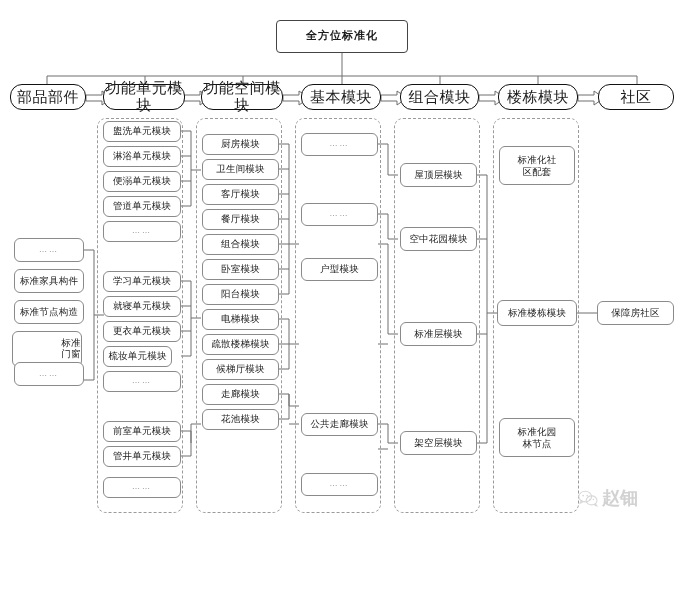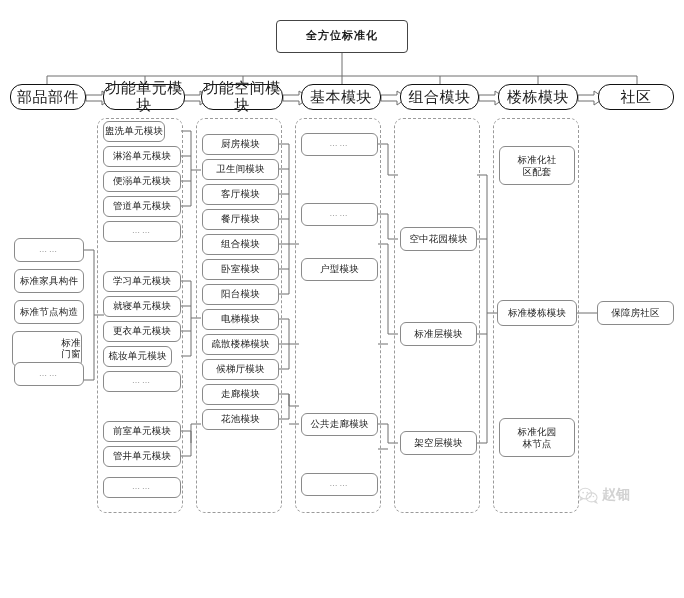--- a/index.html
+++ b/index.html
@@ -38,21 +38,21 @@
   }
 
   
   .caption{
     position:absolute;left:6px;top:544px;width:672px;
     font-size:11.5px;color:#4a4a4a;line-height:1.75;letter-spacing:.1px;
   }
   
   .watermark{
     position:absolute;left:578px;top:486px;display:flex;align-items:center;
-    gap:4px;color:#d2d2d2;font-size:14px;font-weight:bold;z-index:6;
+    gap:4px;color:#d2d2d2;font-size:18px;font-weight:bold;z-index:6;
   }
   .wm-text{color:#d2d2d2;}
 </style>
 </head>
 <body>
 
 <div id="stage">
 
   <svg id="wires" viewBox="0 0 684 598" xmlns="http://www.w3.org/2000/svg">
     <g stroke="#6f6f6f" stroke-width="1" fill="none">
@@ -181,21 +181,21 @@
   <div class="group" style="left:295px;top:118px;width:86px;height:395px;"></div>
   <div class="group" style="left:394px;top:118px;width:86px;height:395px;"></div>
   <div class="group" style="left:493px;top:118px;width:86px;height:395px;"></div>
 
   <div class="node dots" style="left:14px;top:238px;width:70px;height:24px;">……</div>
   <div class="node" style="left:14px;top:269px;width:70px;height:24px;">标准家具构件</div>
   <div class="node" style="left:14px;top:300px;width:70px;height:24px;">标准节点构造</div>
   <div class="node" style="left:12px;top:331px;width:70px;height:36px;padding-left:48px;">标准门窗</div>
   <div class="node dots" style="left:14px;top:362px;width:70px;height:24px;">……</div>
 
-  <div class="node" style="left:103px;top:121px;width:62px;height:21px;">盥洗单元模块</div>
+  <div class="node" style="left:103px;top:121px;width:78px;height:21px;">盥洗单元模块</div>
   <div class="node" style="left:103px;top:146px;width:78px;height:21px;">淋浴单元模块</div>
   <div class="node" style="left:103px;top:171px;width:78px;height:21px;">便溺单元模块</div>
   <div class="node" style="left:103px;top:196px;width:78px;height:21px;">管道单元模块</div>
   <div class="node dots" style="left:103px;top:221px;width:78px;height:21px;">……</div>
   <div class="node" style="left:103px;top:271px;width:78px;height:21px;">学习单元模块</div>
   <div class="node" style="left:103px;top:296px;width:78px;height:21px;">就寝单元模块</div>
   <div class="node" style="left:103px;top:321px;width:78px;height:21px;">更衣单元模块</div>
   <div class="node" style="left:103px;top:346px;width:69px;height:21px;">梳妆单元模块</div>
   <div class="node dots" style="left:103px;top:371px;width:78px;height:21px;">……</div>
   <div class="node" style="left:103px;top:421px;width:78px;height:21px;">前室单元模块</div>
@@ -214,20 +214,21 @@
   <div class="node" style="left:202px;top:359px;width:77px;height:21px;">候梯厅模块</div>
   <div class="node" style="left:202px;top:384px;width:77px;height:21px;">走廊模块</div>
   <div class="node" style="left:202px;top:409px;width:77px;height:21px;">花池模块</div>
 
   <div class="node dots" style="left:301px;top:133px;width:77px;height:23px;">……</div>
   <div class="node dots" style="left:301px;top:203px;width:77px;height:23px;">……</div>
   <div class="node" style="left:301px;top:258px;width:77px;height:23px;">户型模块</div>
   <div class="node" style="left:301px;top:413px;width:77px;height:23px;">公共走廊模块</div>
   <div class="node dots" style="left:301px;top:473px;width:77px;height:23px;">……</div>
 
+  <div class="node" style="left:400px;top:163px;width:77px;height:24px;">屋顶层模块</div>
   <div class="node" style="left:400px;top:227px;width:77px;height:24px;border-radius:6px;">空中花园模块</div>
   <div class="node" style="left:400px;top:322px;width:77px;height:24px;">标准层模块</div>
   <div class="node" style="left:400px;top:431px;width:77px;height:24px;">架空层模块</div>
 
   <div class="node two-line" style="left:499px;top:146px;width:76px;height:39px;white-space:pre-line;">标准化社
 区配套</div>
   <div class="node" style="left:497px;top:300px;width:80px;height:26px;">标准楼栋模块</div>
   <div class="node two-line" style="left:499px;top:418px;width:76px;height:39px;white-space:pre-line;">标准化园
 林节点</div>
 

